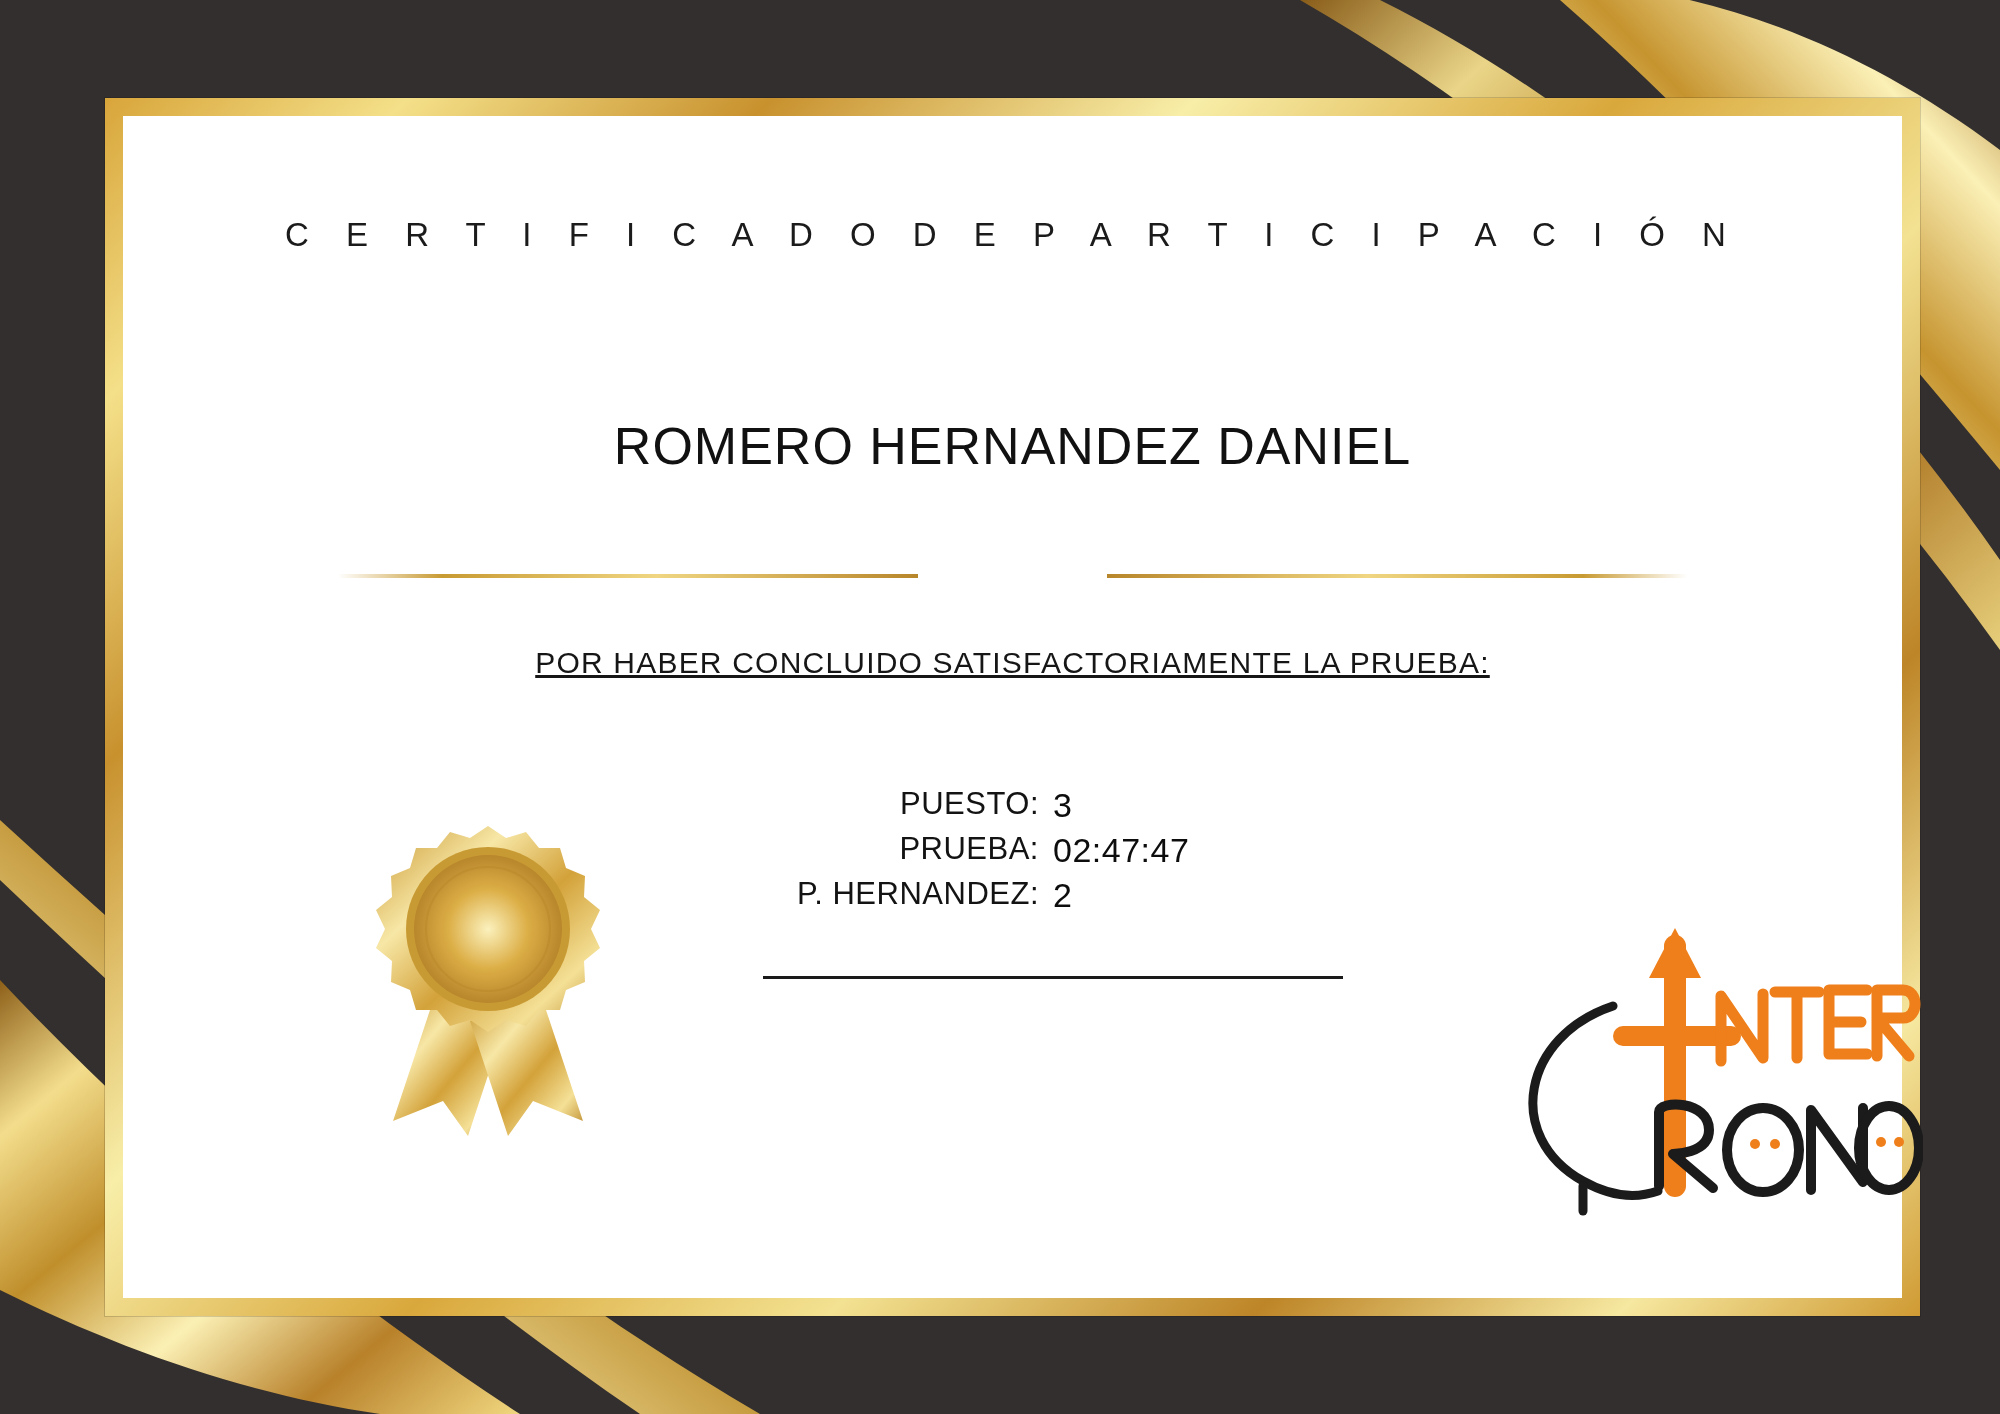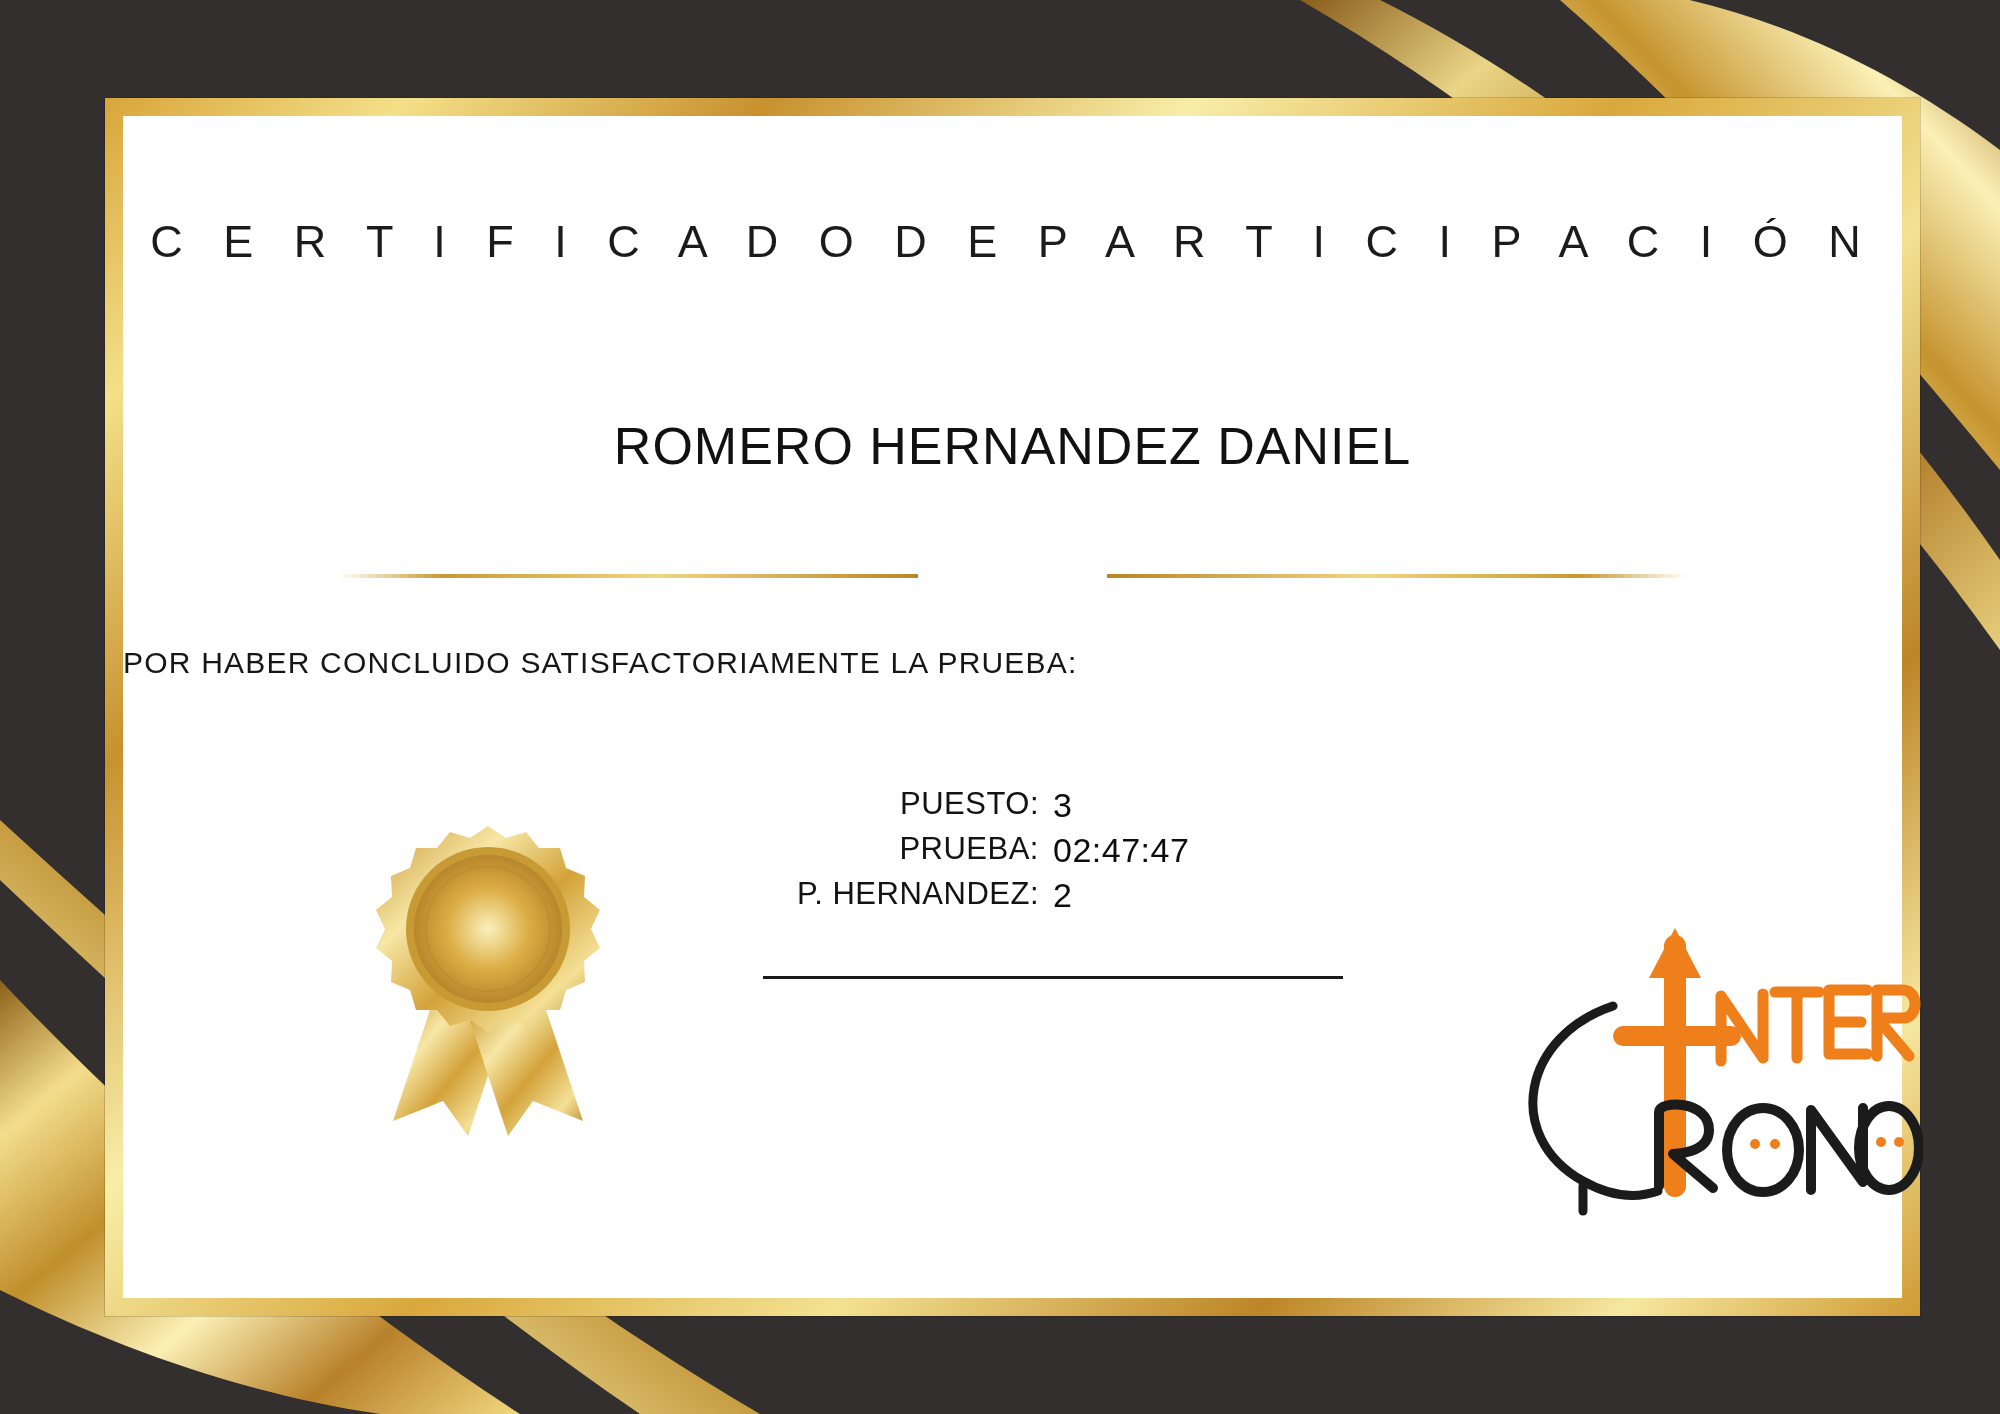--- a/index.html
+++ b/index.html
@@ -53,21 +53,21 @@
     box-sizing: border-box;
   }
 
   
   .title {
     position: absolute;
     top: 100px;
     left: 0;
     right: 0;
     text-align: center;
-    font-size: 45px;
+    font-size: 33px;
     letter-spacing: 14px;
     color: #1b1b1b;
     font-weight: 400;
     white-space: nowrap;
   }
   .recipient {
     position: absolute;
     top: 300px;
     left: 0;
     right: 0;
@@ -106,24 +106,25 @@
     margin-left: -17px;
     transform: rotate(45deg);
     background: linear-gradient(135deg, #e9c householder, #d7a63a 0%, #f6e5a1 45%, #b9862a 100%);
   }
 
   .subtitle {
     position: absolute;
     top: 530px;
     left: 0;
     right: 0;
-    text-align: left;
+    text-align: center;
     font-size: 30px;
     letter-spacing: 1.2px;
     color: #161616;
+    text-decoration: underline;
   }
 
   
   .results {
     position: absolute;
     left: 640px;
     top: 670px;
     width: 460px;
   }
   .result-row {

